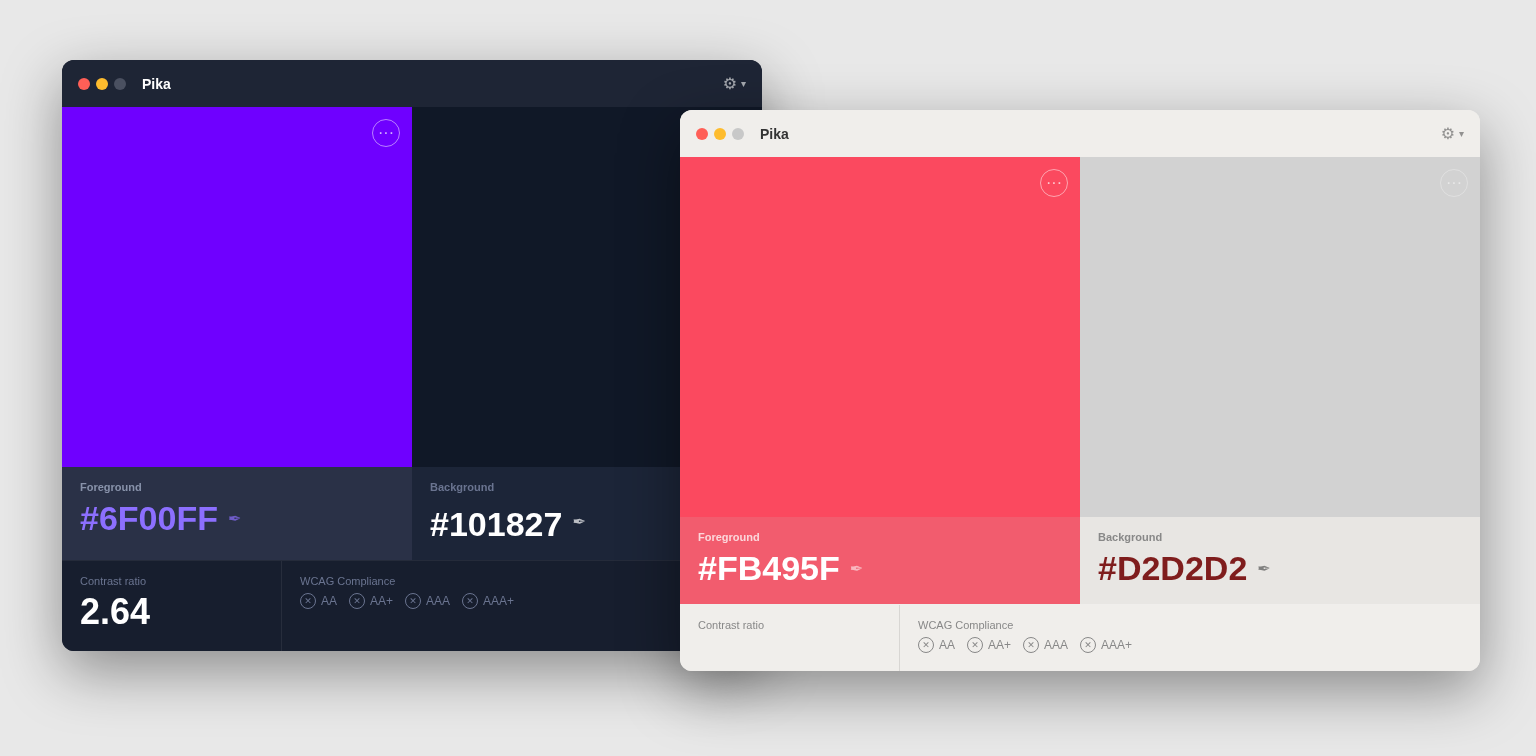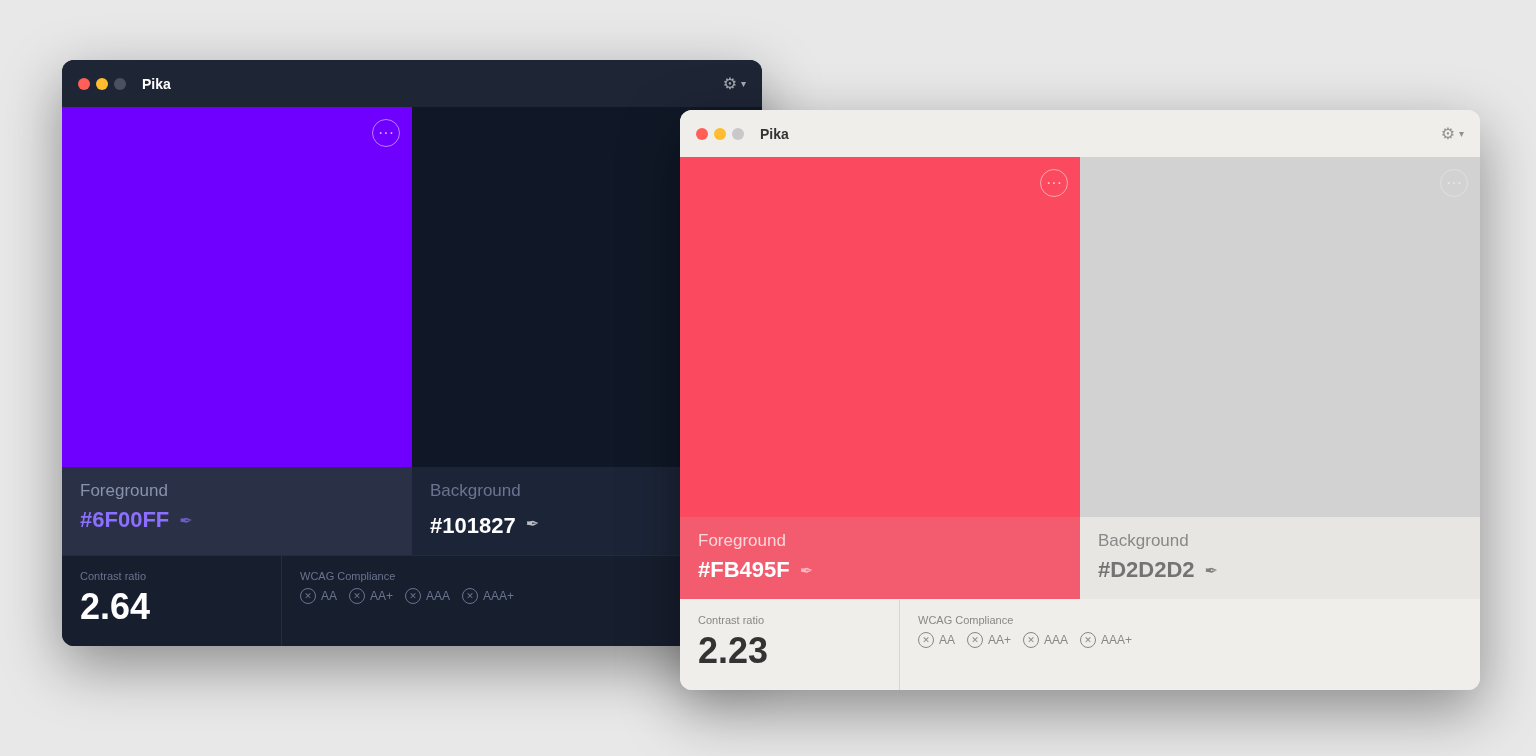--- a/index.html
+++ b/index.html
@@ -150,45 +150,45 @@
 
     .panel-light-fg {
       background: #f25c6e;
     }
 
     .panel-light-bg {
       background: #e8e6e3;
     }
 
     .color-label {
-      font-size: 17px;
-      font-weight: 400;
+      font-size: 11px;
+      font-weight: 700;
       margin-bottom: 6px;
     }
 
     .panel-dark-fg .color-label { color: #8892aa; }
     .panel-dark-bg .color-label { color: #6a7490; }
     .panel-light-fg .color-label { color: rgba(255,255,255,0.75); }
     .panel-light-bg .color-label { color: #888888; }
 
     .color-value-row {
       display: flex;
       align-items: center;
       gap: 10px;
     }
 
     .color-hex {
-      font-size: 22px;
+      font-size: 34px;
       font-weight: 700;
     }
 
     .panel-dark-fg .color-hex { color: #8c6fff; }
     .panel-dark-bg .color-hex { color: #ffffff; margin-top: 6px; }
     .panel-light-fg .color-hex { color: #ffffff; }
-    .panel-light-bg .color-hex { color: #737373; }
+    .panel-light-bg .color-hex { color: #7f1d1d; }
 
     .eyedropper-icon {
       font-size: 16px;
       cursor: pointer;
       opacity: 0.7;
     }
 
     .panel-dark-fg .eyedropper-icon { color: #8c6fff; }
     .panel-dark-bg .eyedropper-icon { color: #ffffff; }
     .panel-light-fg .eyedropper-icon { color: rgba(255,255,255,0.8); }
@@ -389,21 +389,20 @@
       <div class="color-value-row">
         <span class="color-hex">#D2D2D2</span>
         <span class="eyedropper-icon">✒</span>
       </div>
     </div>
   </div>
 
   <div class="stats-row">
     <div class="stats-panel stats-panel-contrast stats-light light-stats-contrast-border">
       <div class="stats-label">Contrast ratio</div>
-      <div class="stats-value">2.23</div>
     </div>
     <div class="stats-panel stats-panel-wcag stats-light">
       <div class="stats-label">WCAG Compliance</div>
       <div class="wcag-badges">
         <div class="wcag-badge">
           <div class="badge-x">✕</div>
           <span>AA</span>
         </div>
         <div class="wcag-badge">
           <div class="badge-x">✕</div>

